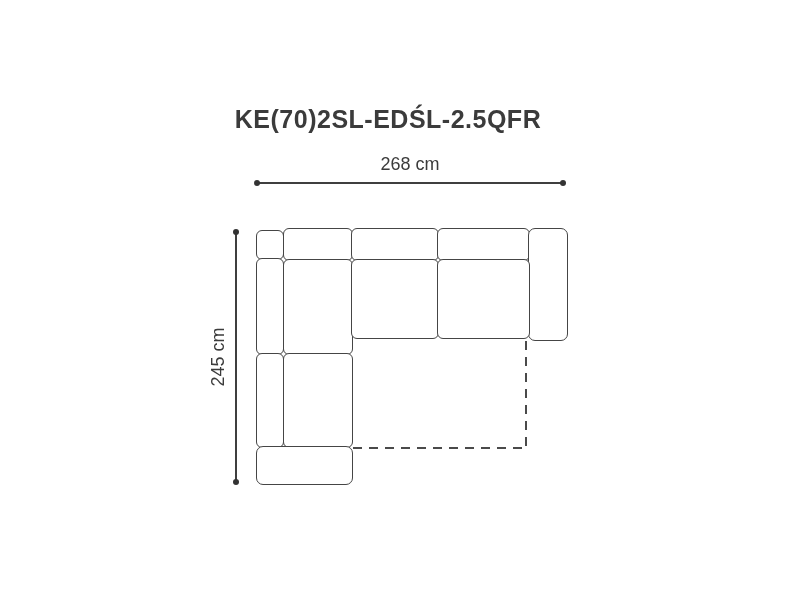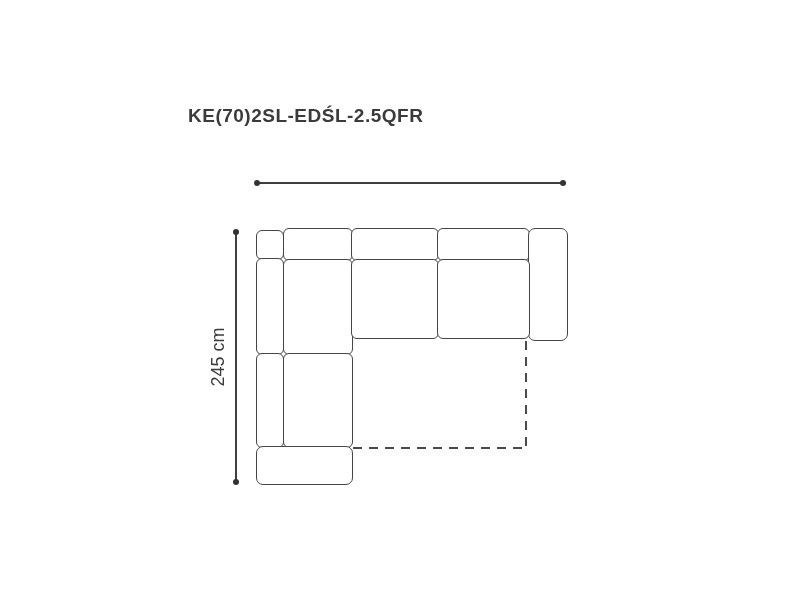--- a/index.html
+++ b/index.html
@@ -13,22 +13,22 @@
     width: 800px;
     height: 600px;
     background: #ffffff;
     overflow: hidden;
   }
   .title {
     position: absolute;
     left: 188px;
     top: 105px;
     width: 400px;
-    text-align: left;
-    font-size: 19px;
+    text-align: center;
+    font-size: 25px;
     font-weight: 700;
     letter-spacing: 0.5px;
     color: #3b3b3b;
     white-space: nowrap;
   }
   .dim-label {
     position: absolute;
     font-size: 18px;
     color: #3b3b3b;
     white-space: nowrap;
@@ -113,20 +113,21 @@
     background-image: repeating-linear-gradient(to right, #4a4a4a 0 9px, transparent 9px 16px);
   }
 </style>
 </head>
 <body>
 
 <div class="canvas">
 
   <div class="title">KE(70)2SL-EDŚL-2.5QFR</div>
 
+  <div class="dim-label dim-label-width">268 cm</div>
 
   <div class="dim-line dim-line-h">
     <span class="dim-dot dot-start"></span>
     <span class="dim-dot dot-end"></span>
   </div>
 
   <div class="dim-label dim-label-depth">245 cm</div>
 
   <div class="dim-line dim-line-v">
     <span class="dim-dot dot-start"></span>

